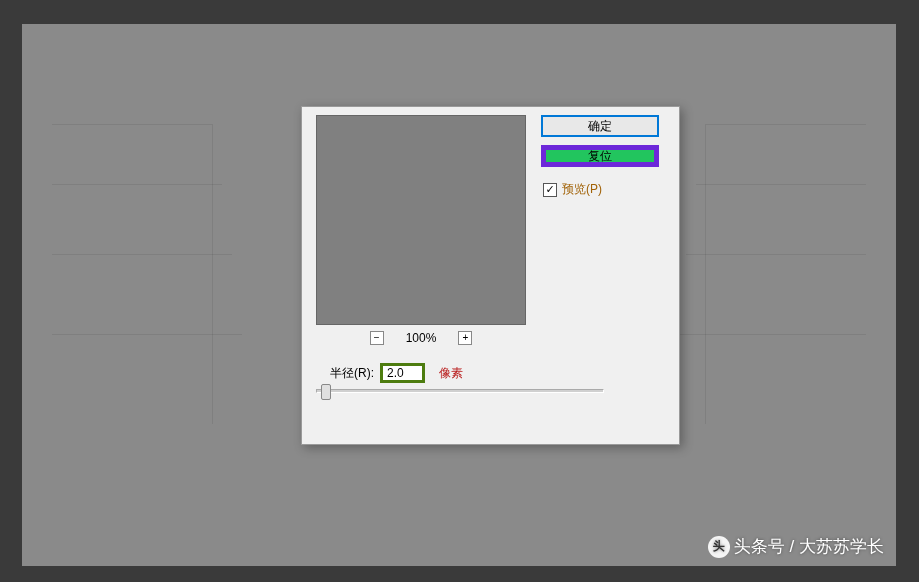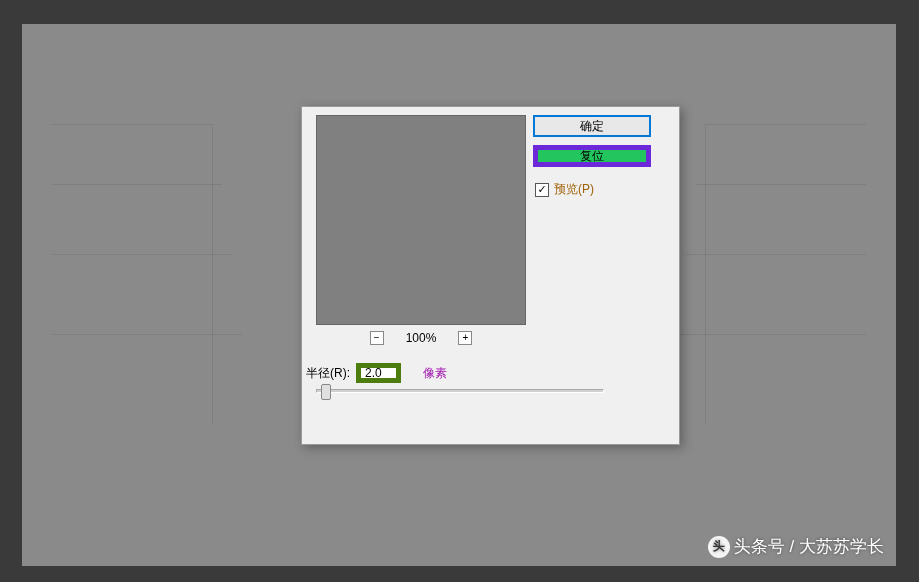--- a/index.html
+++ b/index.html
@@ -94,21 +94,21 @@
       display: flex;
       align-items: center;
       justify-content: center;
       font-size: 10px;
       cursor: pointer;
       line-height: 1;
     }
     .zoom-value { font-size: 12px; color: #000; }
     .right-controls {
       position: absolute;
-      right: 28px;
+      right: 20px;
       top: 8px;
       width: 118px;
       display: flex;
       flex-direction: column;
       gap: 8px;
     }
     .btn {
       height: 22px;
       border: 5px solid #6d28d9;
       background: #22c55e;
@@ -137,37 +137,37 @@
       display: flex;
       align-items: center;
       justify-content: center;
       font-size: 11px;
       line-height: 1;
       cursor: pointer;
     }
     .checkbox-label { font-size: 12px; color: #a16207; cursor: pointer; }
     .radius-row {
       position: absolute;
-      left: 4px;
+      left: 28px;
       top: 256px;
       display: flex;
       align-items: center;
       gap: 6px;
     }
     .radius-label { font-size: 12px; color: #000; }
     .radius-input {
       width: 45px;
       height: 20px;
-      border: 5px solid #4d7c0f;
+      border: 3px solid #4d7c0f;
       background: #fff;
       font-size: 12px;
       padding: 0 4px;
       text-align: left;
     }
-    .radius-unit { font-size: 12px; color: #a21caf; margin-left: 16px; }
+    .radius-unit { font-size: 12px; color: #b91c1c; margin-left: 8px; }
     .slider-track {
       position: absolute;
       left: 14px;
       top: 282px;
       width: 288px;
       height: 4px;
       background: #d0d0d0;
       border-top: 1px solid #aaa;
       border-left: 1px solid #aaa;
       border-bottom: 1px solid #fff;

